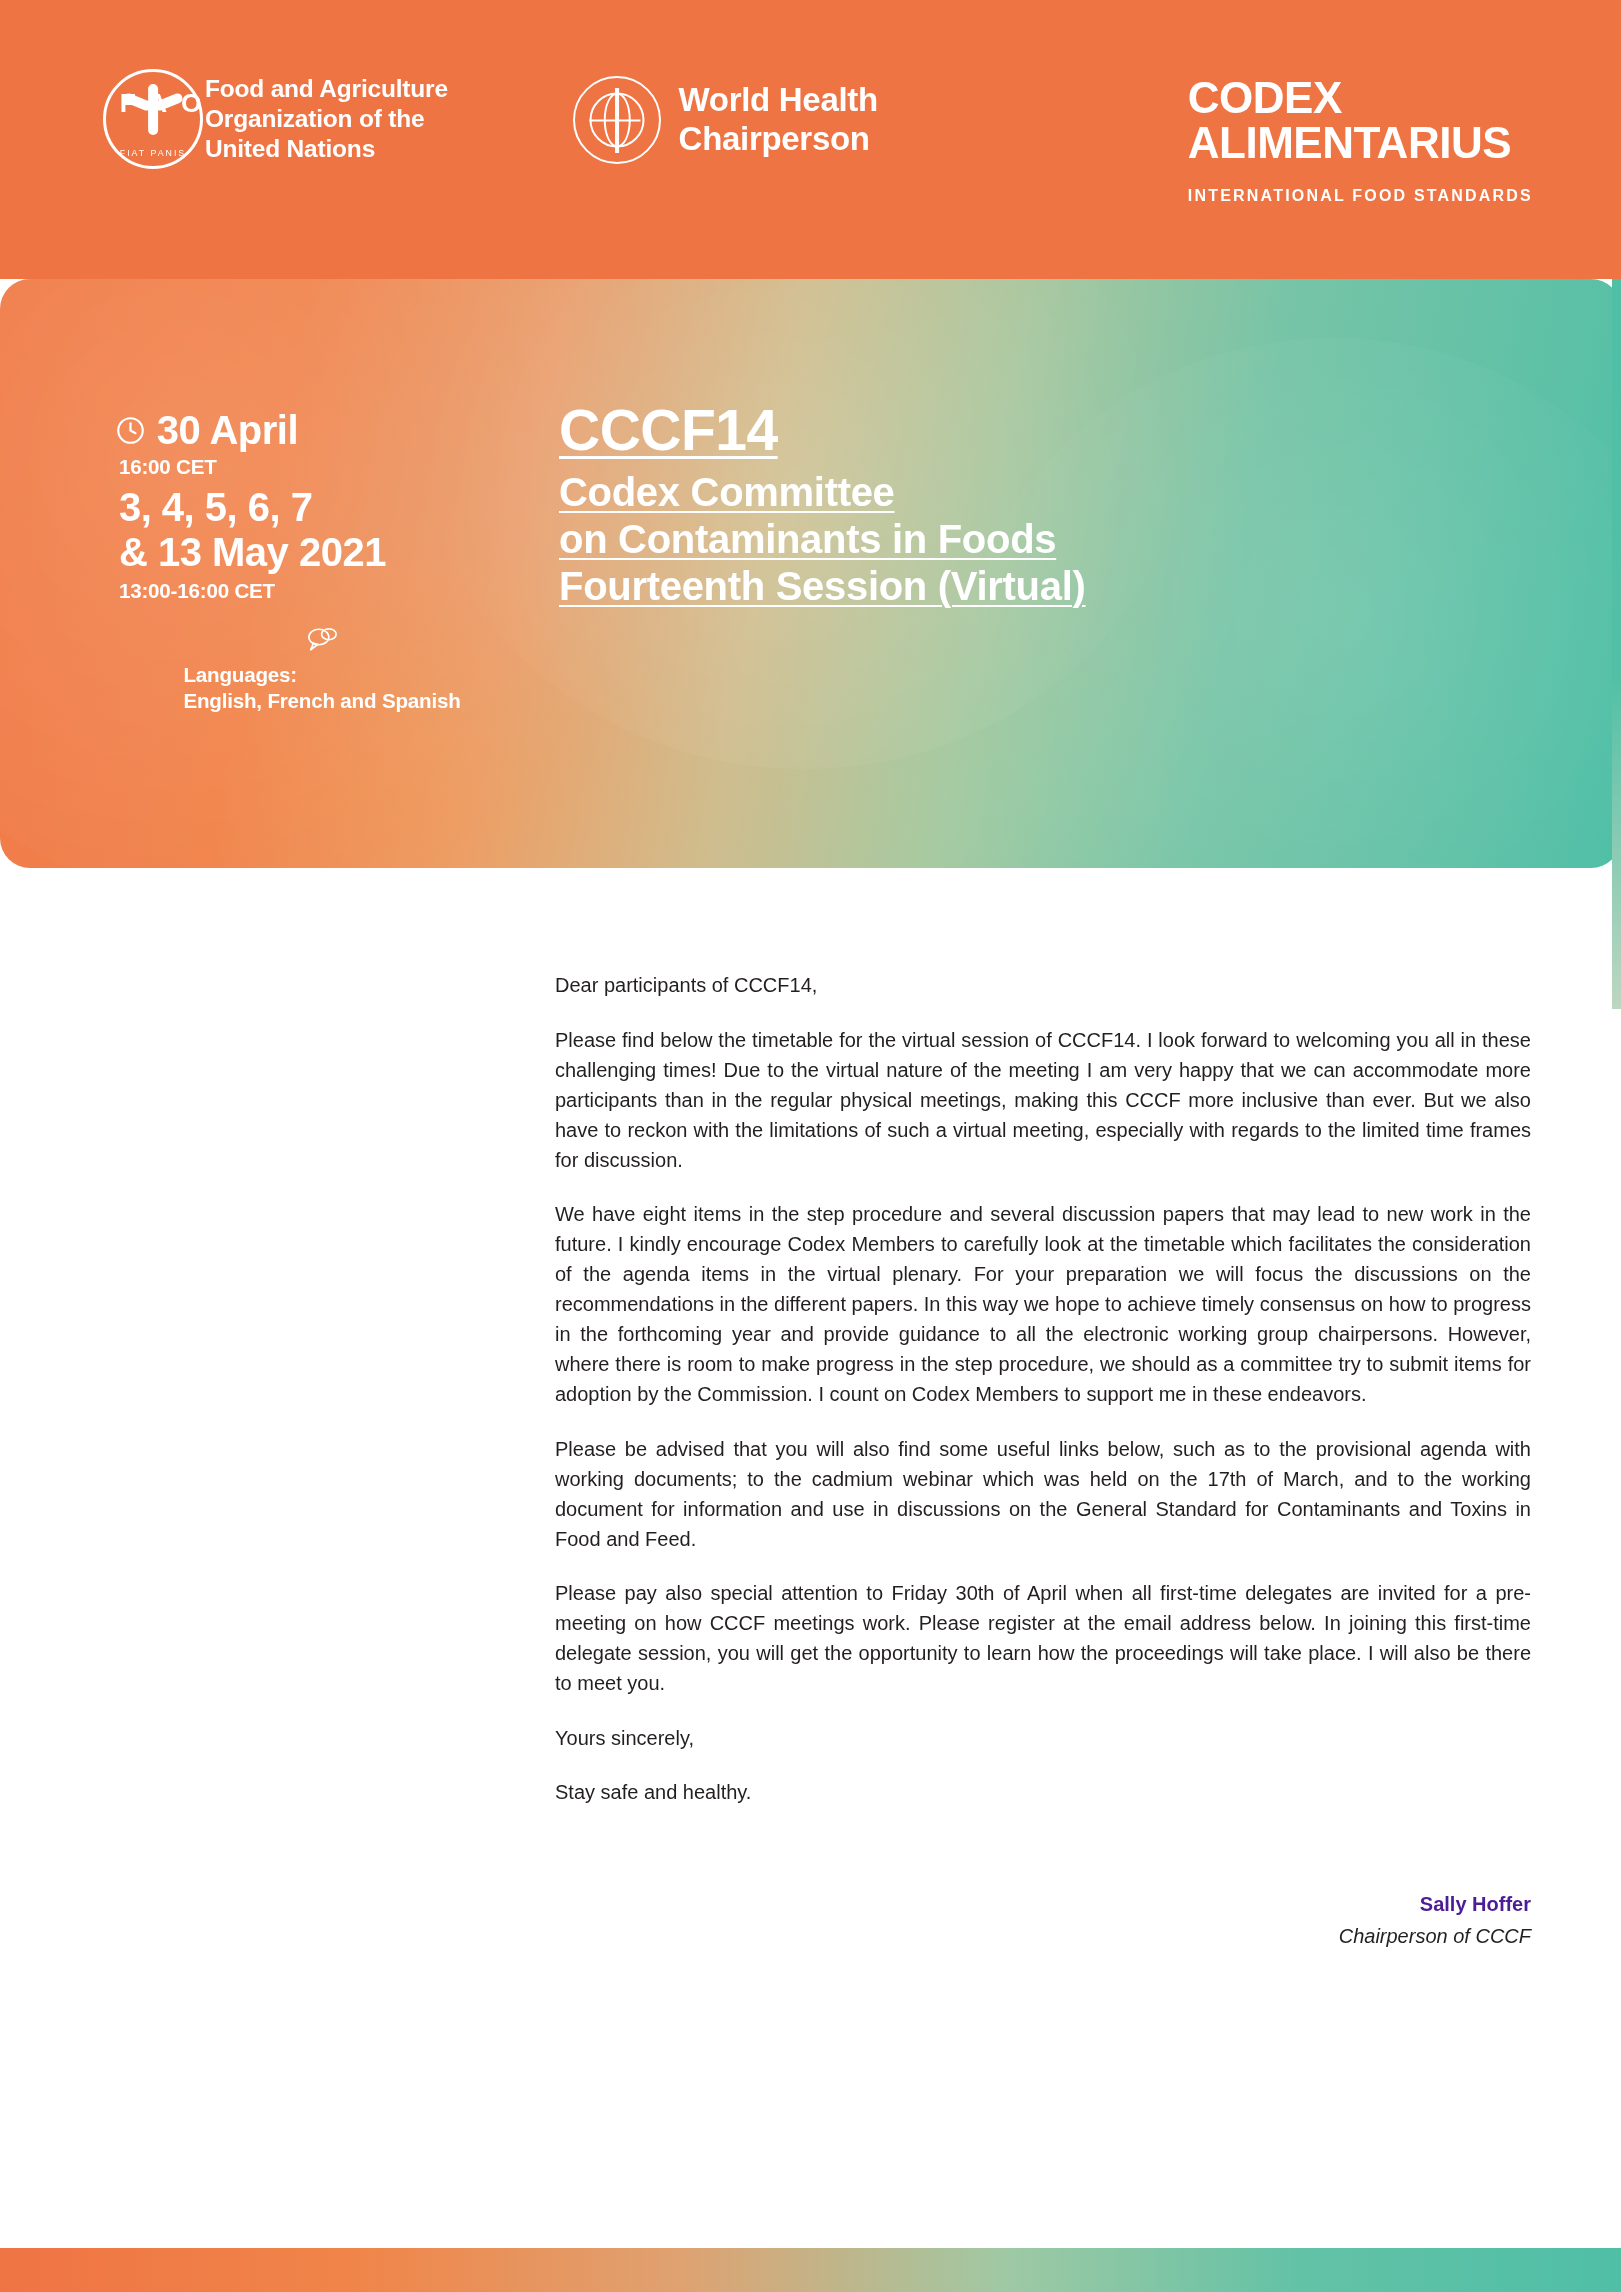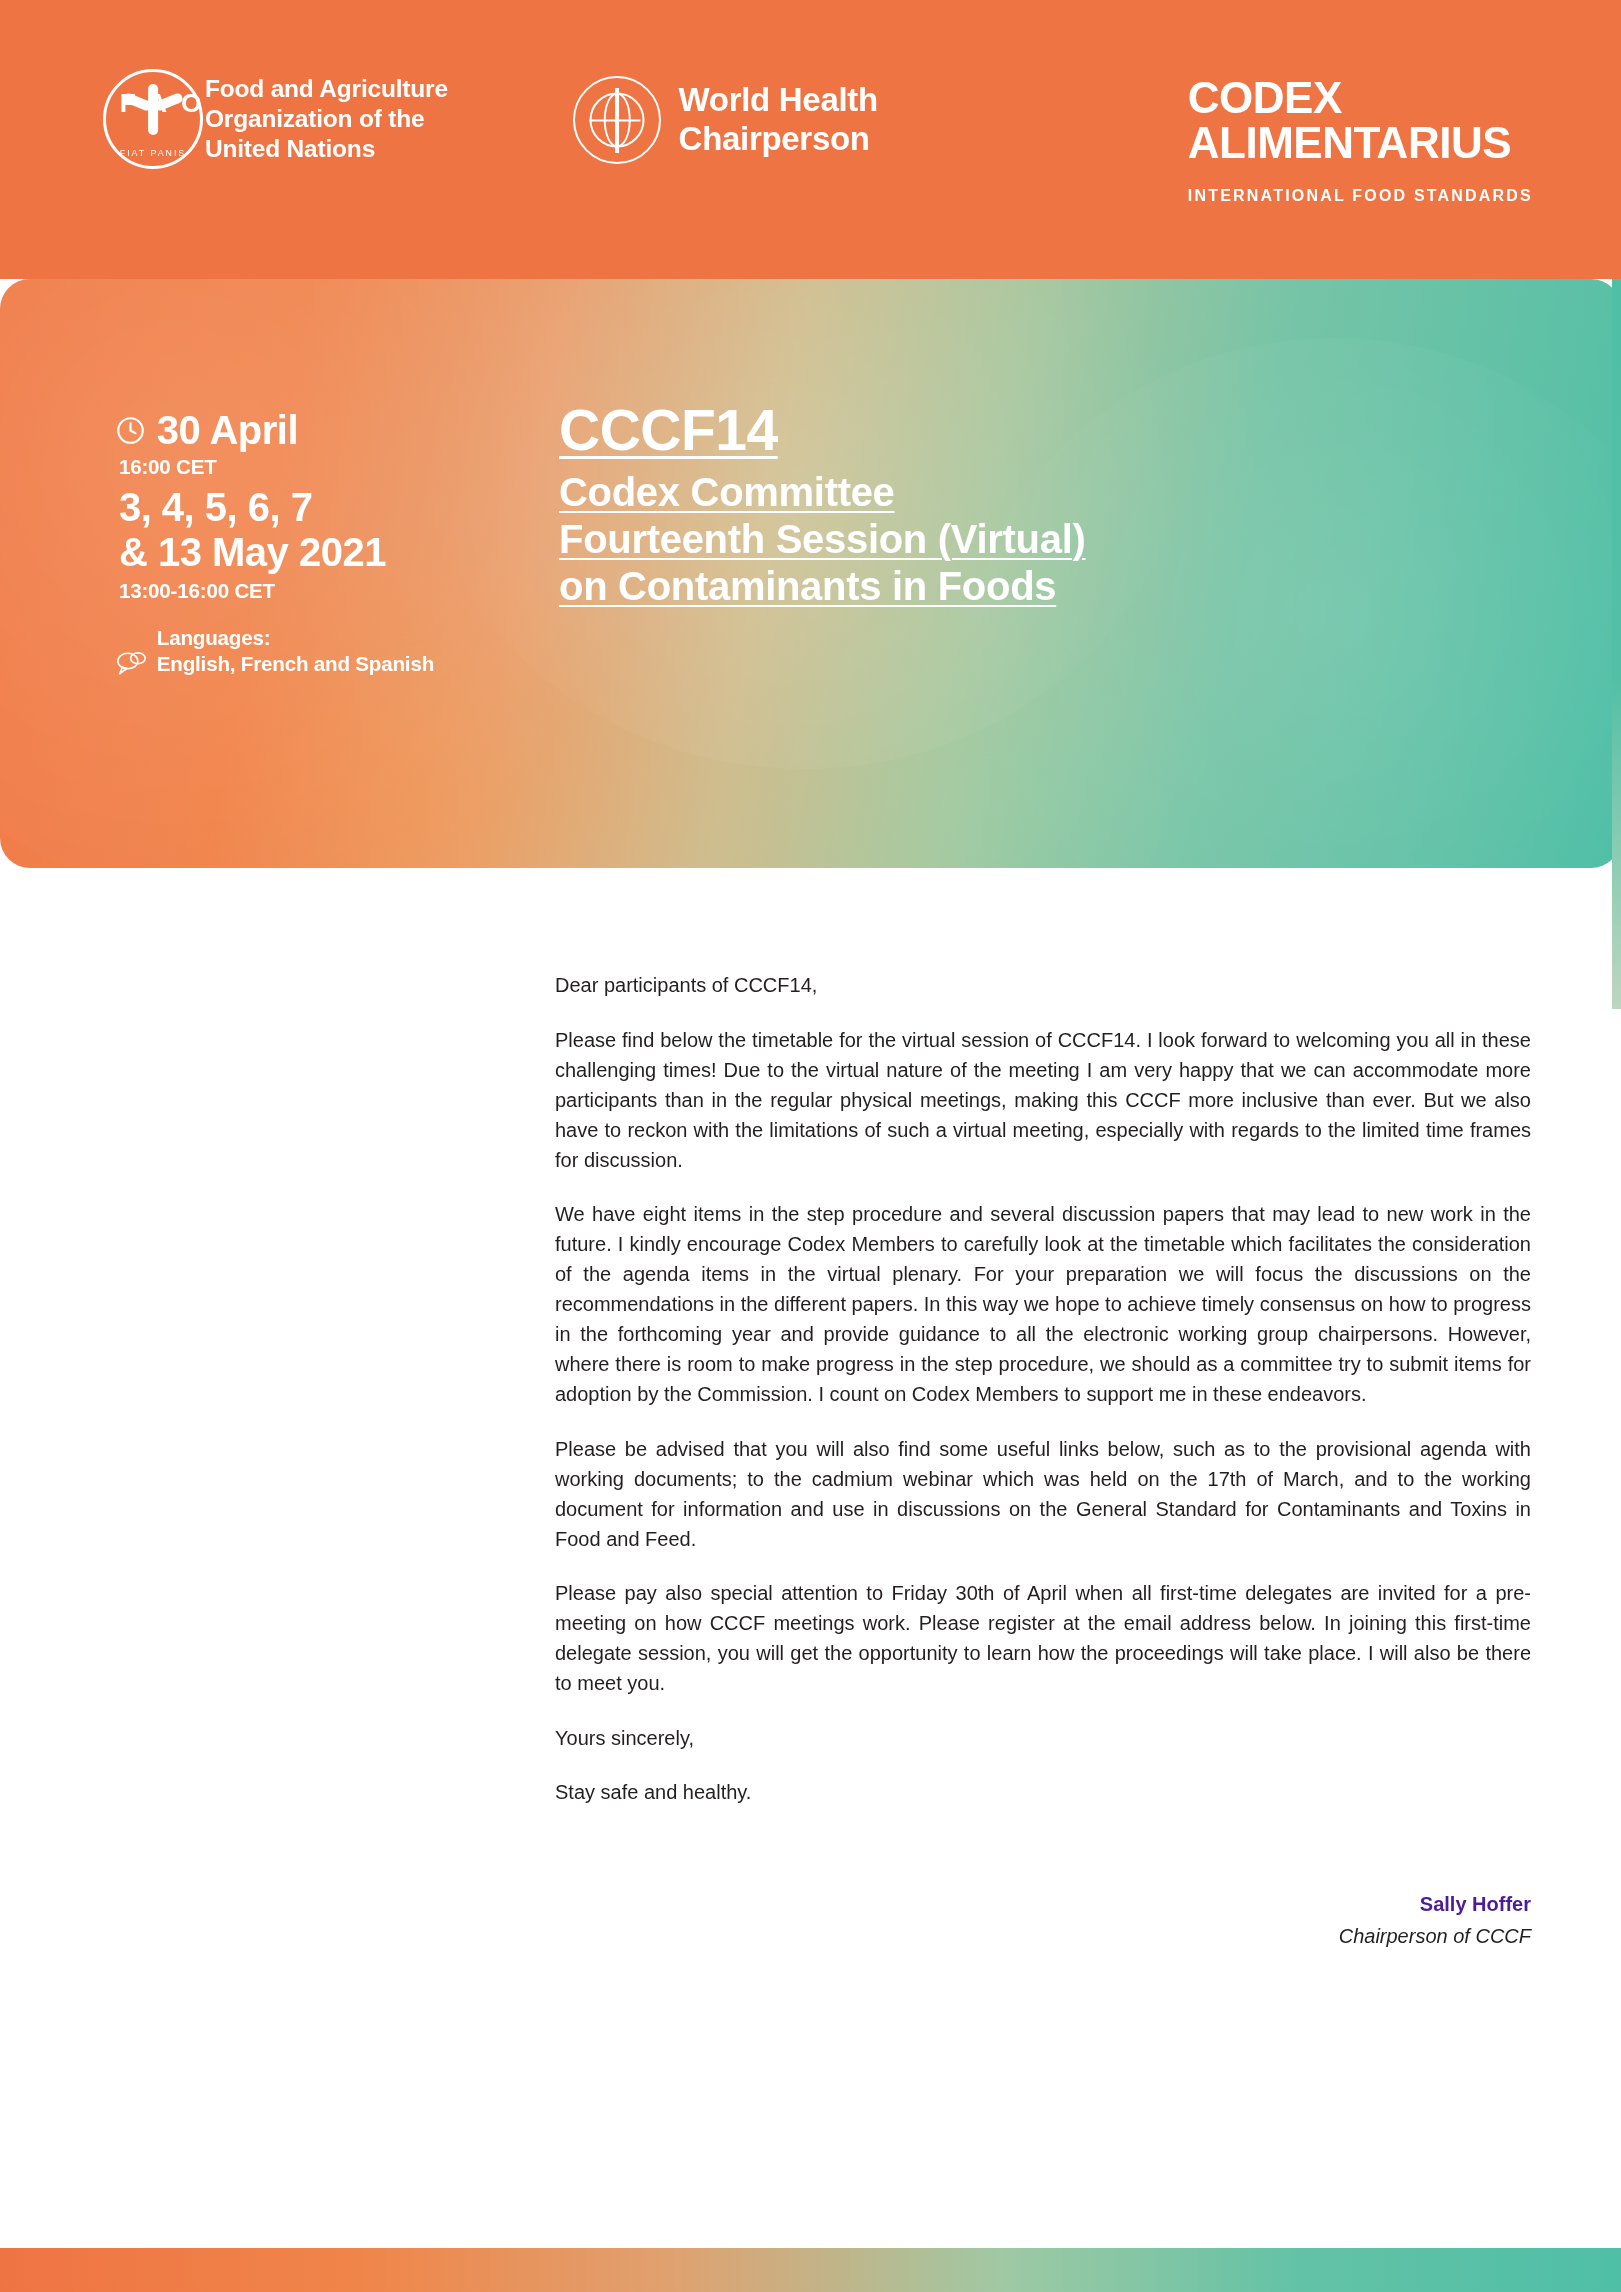--- a/index.html
+++ b/index.html
@@ -262,23 +262,24 @@
   }
   .date-time2 {
     font-weight: bold;
     font-size: 20.6px;
     margin-top: 4.9px;
     margin-left: 2.9px;
     letter-spacing: -0.2px;
   }
   .lang-row {
     display: flex;
-    align-items: flex-end;
+    align-items: center;
     gap: 9.8px;
     margin-top: 21.6px;
+    flex-direction: column;
   }
   .lang-icon {
     width: 31px; height: 25.5px;
     flex: none;
     margin-top: 2px;
   }
   .lang-text {
     font-weight: bold;
     font-size: 20.6px;
     line-height: 1.25;
@@ -438,22 +439,22 @@
         <div>Languages:</div>
         <div>English, French and Spanish</div>
       </div>
     </div>
   </div>
 
   <div class="banner-right">
     <div class="title-main">CCCF14</div>
     <div class="title-sub">
       <div>Codex Committee</div>
+      <div>on Contaminants in Foods</div>
       <div>Fourteenth Session (Virtual)</div>
-      <div>on Contaminants in Foods</div>
     </div>
   </div>
 </div>
 
 <div class="right-strip"></div>
 
 <div class="letter">
   <p class="nojust">Dear participants of CCCF14,</p>
   <p>Please find below the timetable for the virtual session of CCCF14. I look forward to welcoming you all in these challenging times! Due to the virtual nature of the meeting I am very happy that we can accommodate more participants than in the regular physical meetings, making this CCCF more inclusive than ever. But we also have to reckon with the limitations of such a virtual meeting, especially with regards to the limited time frames for discussion.</p>
   <p>We have eight items in the step procedure and several discussion papers that may lead to new work in the future. I kindly encourage Codex Members to carefully look at the timetable which facilitates the consideration of the agenda items in the virtual plenary. For your preparation we will focus the discussions on the recommendations in the different papers. In this way we hope to achieve timely consensus on how to progress in the forthcoming year and provide guidance to all the electronic working group chairpersons. However, where there is room to make progress in the step procedure, we should as a committee try to submit items for adoption by the Commission. I count on Codex Members to support me in these endeavors.</p>

